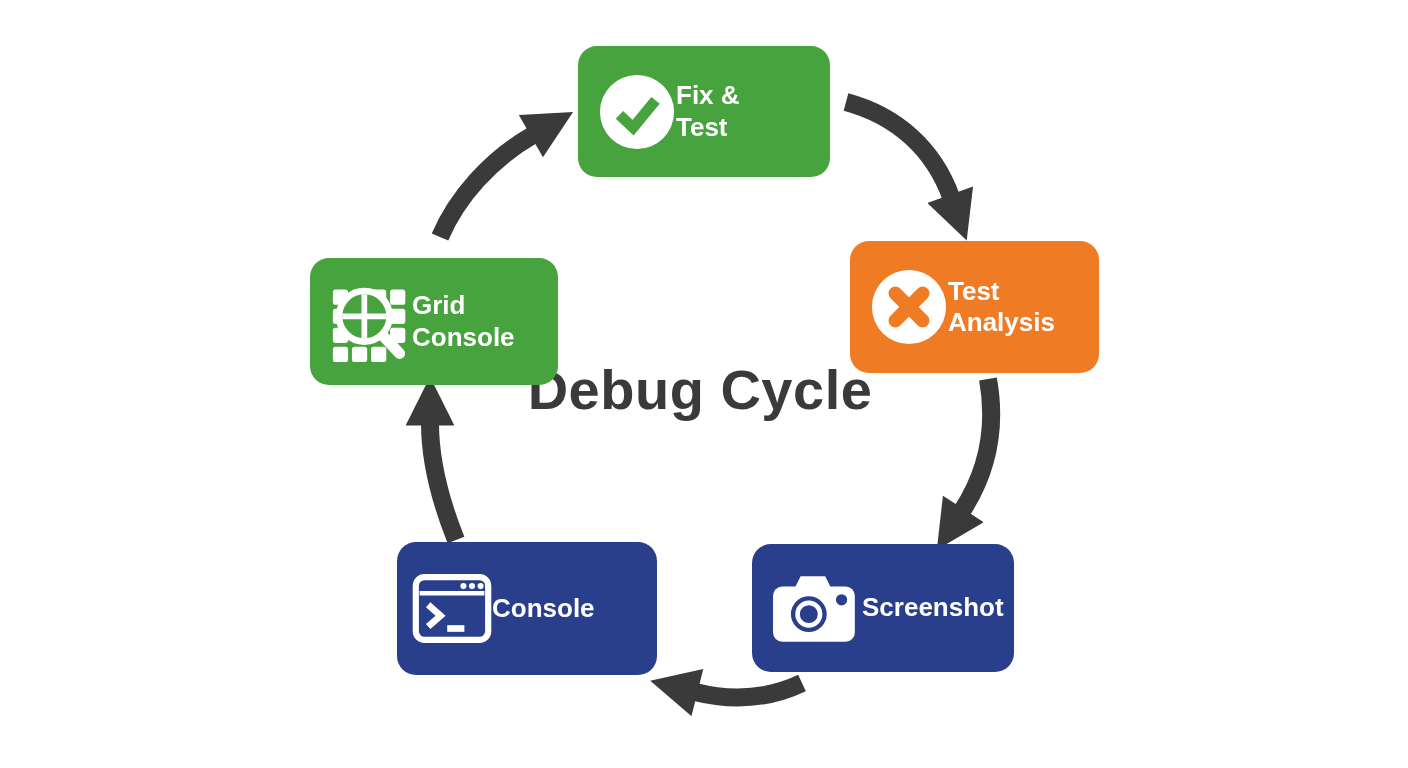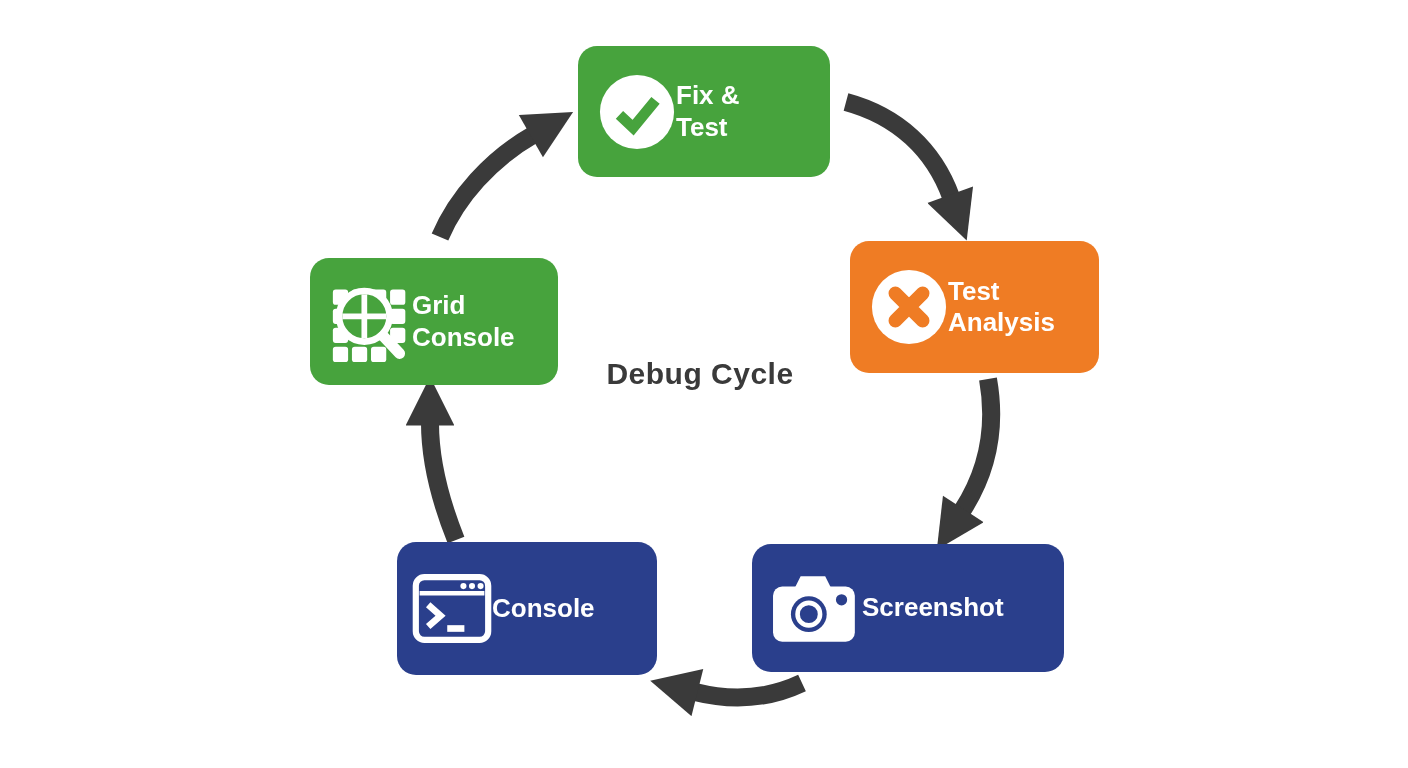--- a/index.html
+++ b/index.html
@@ -38,21 +38,21 @@
     font-size: 26px;
     line-height: 1.2;
   }
   .node .label span { display: block; }
   .diagram-title {
     position: absolute;
     left: 0; right: 8px;
     top: 357px;
     z-index: 0;
     text-align: center;
-    font-size: 30px;
+    font-size: 56px;
     font-weight: 700;
     color: #3a3a3a;
     letter-spacing: 0.5px;
   }
 </style>
 </head>
 <body>
 
 <div class="canvas">
 
@@ -90,21 +90,21 @@
         <circle cx="40" cy="40" r="38" fill="#ffffff"></circle>
         <path d="M26 26 L54 54 M54 26 L26 54" fill="none" stroke-width="14" stroke-linecap="round" stroke="#ef7c24"></path>
       </svg>
     </span>
     <span class="label">
       <span>Test</span>
       <span>Analysis</span>
     </span>
   </div>
 
-  <div class="node navy" style="left:752px; top:544px; width:312px; height:128px;">
+  <div class="node navy" style="left:752px; top:544px; width:262px; height:128px;">
     <span class="icon">
       <svg width="90" height="72" viewBox="0 0 88 70">
         <path d="M22 16 L28 4 H52 L58 16 Z" fill="#ffffff"></path>
         <rect x="1" y="14" width="80" height="54" rx="9" fill="#ffffff"></rect>
         <circle cx="36" cy="41" r="17.5" fill="#2a3f8c"></circle>
         <circle cx="36" cy="41" r="11" fill="none" stroke="#ffffff" stroke-width="4.5"></circle>
         <circle cx="68" cy="27" r="5.5" fill="#2a3f8c"></circle>
       </svg>
     </span>
     <span class="label">

